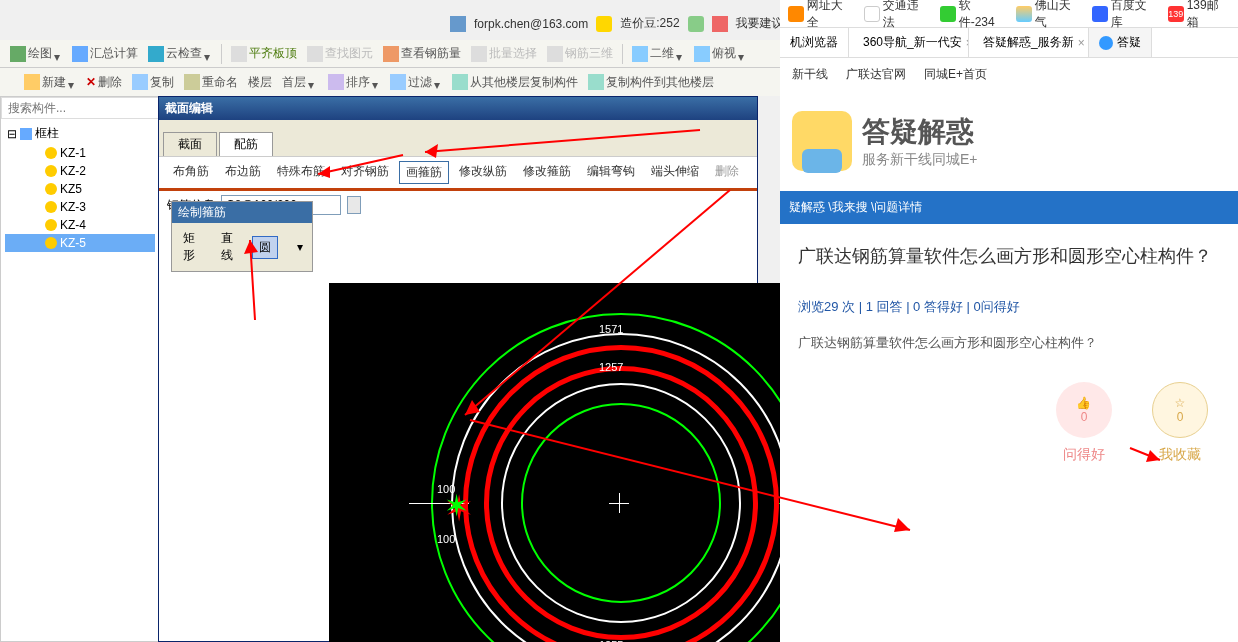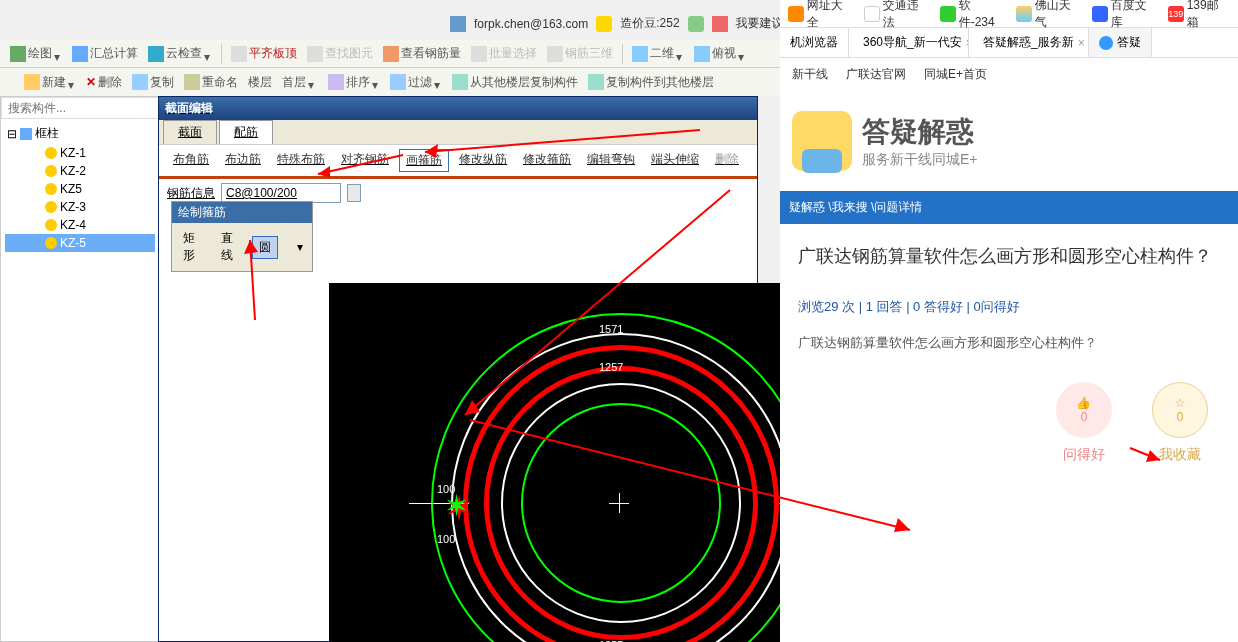--- a/index.html
+++ b/index.html
@@ -26,23 +26,23 @@
 .leftpanel { position: absolute; left: 0; top: 96px; width: 160px; height: 546px; background: #fff; border: 1px solid #ccc; }
 .leftpanel .search { width: 100%; padding: 3px 6px; border: 1px solid #ddd; }
 .leftpanel .tree { padding: 4px; }
 .leftpanel .tree-root { display: flex; align-items: center; gap: 3px; padding: 2px; }
 .leftpanel .tree-item { display: flex; align-items: center; gap: 3px; padding: 2px 2px 2px 40px; }
 .leftpanel .tree-item.sel { background: #6badf6; color: #fff; }
 .kz-icon { width: 12px; height: 12px; background: #fc0; border-radius: 50%; display: inline-block; }
 .filter-icon { width: 12px; height: 12px; background: #6af; display: inline-block; }
 
 
-.dlg { position: absolute; left: 158px; top: 96px; width: 600px; height: 546px; background: #fff; border: 1px solid #0a246a; text-decoration: underline; }
+.dlg { position: absolute; left: 158px; top: 96px; width: 600px; height: 546px; background: #fff; border: 1px solid #0a246a; }
 .dlg-title { background: linear-gradient(#3a6ea5,#1e4280); color: #fff; padding: 3px 6px; font-weight: bold; }
-.dlg-tabs { display: flex; border-bottom: 1px solid #ccc; background: #ece9d8; padding-top: 0; padding-left: 4px; }
+.dlg-tabs { display: flex; border-bottom: 1px solid #ccc; background: #ece9d8; padding-top: 12px; padding-left: 4px; }
 .dlg-tab { padding: 3px 14px; border: 1px solid #999; border-bottom: none; background: #ece9d8; margin-right: 2px; cursor: pointer; }
 .dlg-tab.active { background: #fff; }
 .dlg-sub { display: flex; padding: 4px 8px; gap: 4px; border-bottom: 3px solid #c2410c; }
 .dlg-sub .sub-btn { padding: 2px 6px; cursor: pointer; color: #333; }
 .dlg-sub .sub-btn.boxed { border: 1px solid #3a6ea5; }
 .dlg-sub .sub-btn.grey { color: #999; }
 .dlg-info { display: flex; align-items: center; padding: 4px 8px; gap: 6px; }
 .dlg-info input { border: 1px solid #7f9db9; padding: 2px 4px; width: 120px; }
 .dlg-info .dd { width: 14px; height: 18px; border: 1px solid #7f9db9; background: #e8e8e8; }
 
@@ -124,21 +124,21 @@
   <div class="tb-item">
       <span class="tb-icon" style="background:#6af"></span>
       <span>汇总计算</span>
     </div>
   <div class="tb-item">
       <span class="tb-icon" style="background:#3ac"></span>
       <span>云检查</span>
       <span class="dd-ar">▾</span>
     </div>
   <span class="sep"></span>
-  <div class="tb-item" style="color:#b91c1c">
+  <div class="tb-item" style="color:#4d7c0f">
       <span class="tb-icon" style="background:#ddd"></span>
       <span>平齐板顶</span>
     </div>
   <div class="tb-item" style="color:#bbb">
       <span class="tb-icon" style="background:#ddd"></span>
       <span>查找图元</span>
     </div>
   <div class="tb-item">
       <span class="tb-icon" style="background:#e96"></span>
       <span>查看钢筋量</span>

